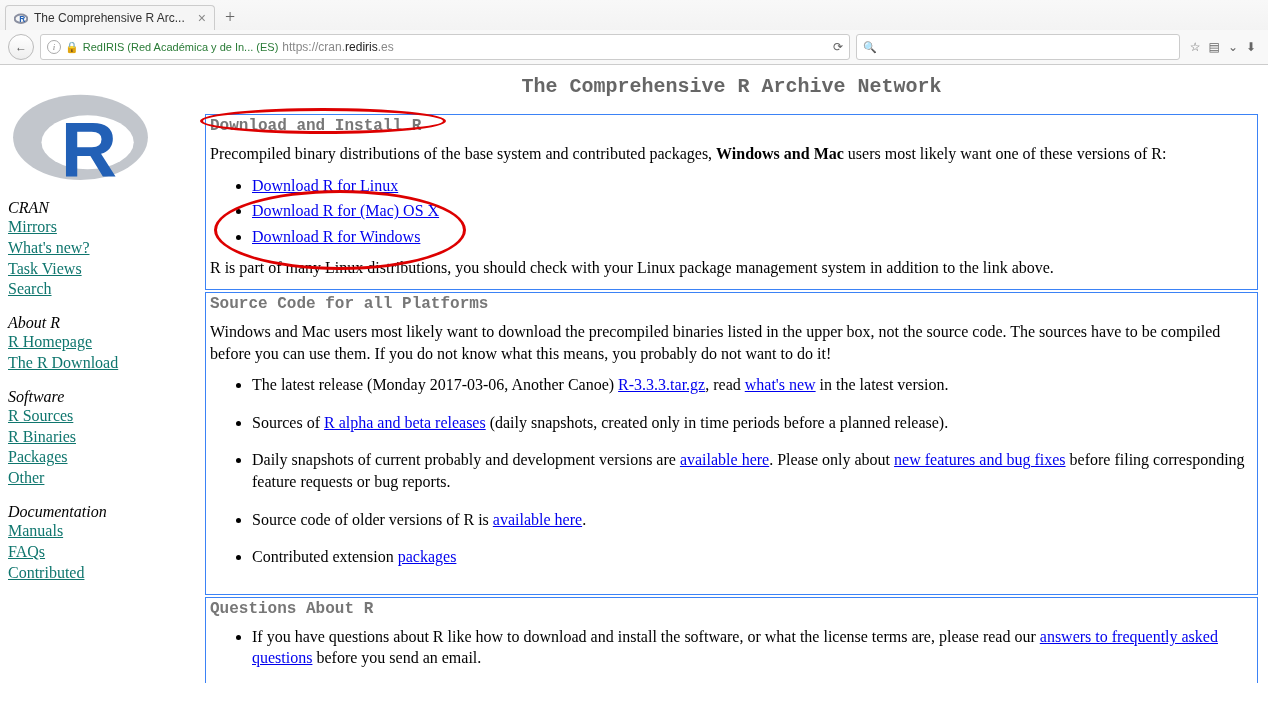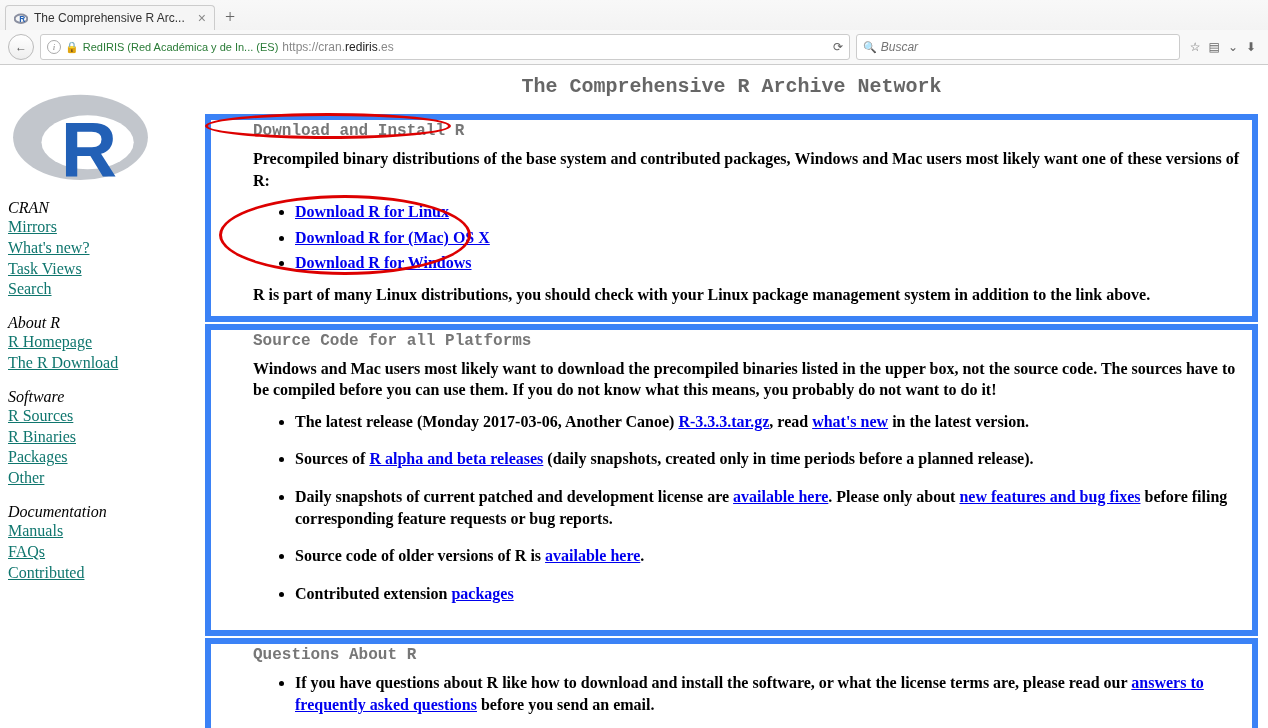--- a/index.html
+++ b/index.html
@@ -32,23 +32,23 @@
     
     .page { display: flex; padding: 0; }
     .sidebar { width: 165px; padding: 12px 8px 8px 8px; font-size: 16px; }
     .sidebar .logo { margin-bottom: 8px; }
     .sidebar .group { margin-bottom: 14px; }
     .sidebar .heading { font-style: italic; color: #000; }
     .sidebar a { color: #0f766e; text-decoration: underline; display: block; line-height: 1.3; }
     
     .content { flex: 1; padding-right: 10px; margin-left: 40px; }
     .main-title { font-family: "Courier New", monospace; font-weight: bold; font-size: 20px; text-align: center; color: #666; margin: 10px 0 16px 0; }
-    .box { border: 6px solid #3b82f6; margin-bottom: 2px; position: relative; padding-left: 38px; }
+    .box { border: 1px solid #3b82f6; margin-bottom: 2px; position: relative; }
     .box-heading { font-family: "Courier New", monospace; color: #777; font-size: 16px; padding: 2px 4px 6px 4px; font-weight: bold; }
-    .box-body { padding: 2px 4px 10px 4px; font-size: 16px; line-height: 1.35; font-weight: bold; }
+    .box-body { padding: 2px 4px 10px 4px; font-size: 16px; line-height: 1.35; }
     .box-body p { margin-bottom: 10px; }
     .box-body ul { padding-left: 42px; list-style: disc; }
     .box-body li { margin-bottom: 4px; }
     .content a { color: #0000EE; text-decoration: underline; }
     
     .circle-annot { position: absolute; border: 3px solid #d00; border-radius: 50%; pointer-events: none; }
     .circle1 { top: -7px; left: -6px; width: 246px; height: 26px; }
     .circle2 { top: 75px; left: 8px; width: 252px; height: 80px; }
     
     .li-spaced li { margin-bottom: 16px; }
@@ -74,21 +74,20 @@
     <div class="nav-btn">←</div>
     <div class="url-bar">
       <span class="info-icon">i</span>
       <span class="lock-icon">🔒</span>
       <span class="identity">RedIRIS (Red Académica y de In...  (ES)</span>
       <span class="url-text"><span>https://cran.</span><span class="host">rediris</span><span>.es</span></span>
       <span class="reload-btn">⟳</span>
     </div>
     <div class="search-bar">
       <span class="search-icon-sm">🔍</span>
-      <input class="search-input" placeholder="Buscar" style="">
     </div>
     <div class="toolbar-icons">
       <span>☆</span>
       <span>▤</span>
       <span>⌄</span>
       <span>⬇</span>
     </div>
   </div>
 </div>
 
@@ -146,21 +145,21 @@
       </div>
     </section>
 
     <section class="box">
       <div class="box-heading">Source Code for all Platforms</div>
       <div class="box-body">
         <p>Windows and Mac users most likely want to download the precompiled binaries listed in the upper box, not the source code. The sources have to be compiled before you can use them. If you do not know what this means, you probably do not want to do it!</p>
         <ul class="li-spaced">
           <li><span>The latest release (Monday 2017-03-06, Another Canoe) </span><a href="#">R-3.3.3.tar.gz</a><span>, read </span><a href="#">what's new</a><span> in the latest version.</span></li>
           <li><span>Sources of </span><a href="#">R alpha and beta releases</a><span> (daily snapshots, created only in time periods before a planned release).</span></li>
-          <li><span>Daily snapshots of current patched and development license are </span><a href="#">available here</a><span>. Please only about </span><a href="#">new features and bug fixes</a><span> before filing corresponding feature requests or bug reports.</span></li>
+          <li><span>Daily snapshots of current probably and development versions are </span><a href="#">available here</a><span>. Please only about </span><a href="#">new features and bug fixes</a><span> before filing corresponding feature requests or bug reports.</span></li>
           <li><span>Source code of older versions of R is </span><a href="#">available here</a><span>.</span></li>
           <li><span>Contributed extension </span><a href="#">packages</a></li>
         </ul>
       </div>
     </section>
 
     <section class="box" style="border-bottom:none">
       <div class="box-heading">Questions About R</div>
       <div class="box-body">
         <ul>

